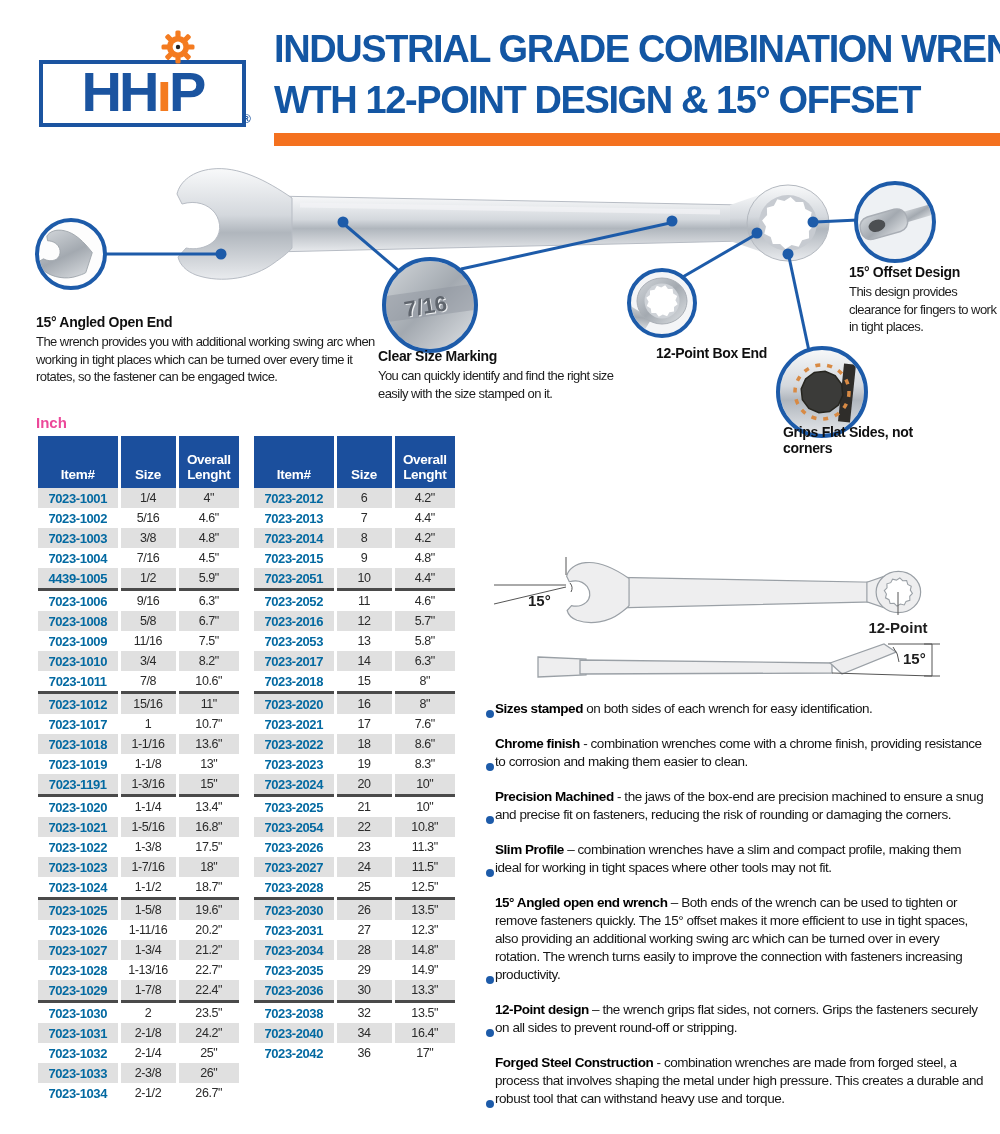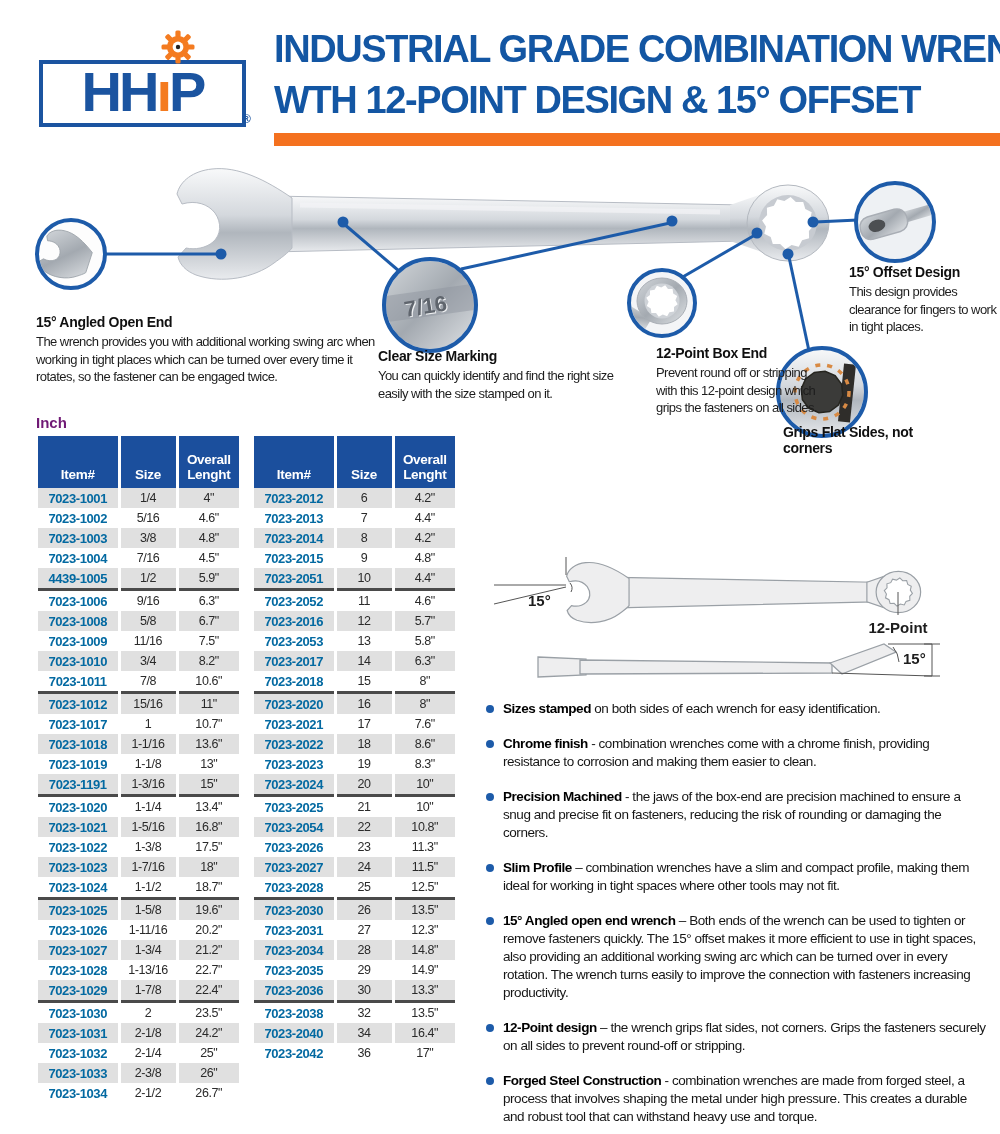--- a/index.html
+++ b/index.html
@@ -27,38 +27,38 @@
   .co{position:absolute;z-index:3;}
   .co h4{margin:0 0 3px;font-size:14px;line-height:16px;font-weight:bold;color:#101010;letter-spacing:-0.3px;}
   .co p{margin:0;font-size:13px;line-height:17.5px;letter-spacing:-0.55px;color:var(--ink);}
   .co-open{left:36px;top:298px;width:352px;margin-top:16px;}
   .co-size{left:378px;top:348px;width:245px;}
   .co-box{left:627px;top:345px;width:168px;margin-left:29px;}
   .co-offset{left:849px;top:264px;width:150px;}
   .co-grips{left:783px;top:424px;width:132px;}
 
   
-  .tbl-label{position:absolute;font-size:15px;font-weight:bold;color:#701a75;}
+  .tbl-label{position:absolute;font-size:15px;font-weight:bold;color:#ec4899;}
   .lbl-inch{left:36px;top:414px;} .lbl-mm{left:254px;top:414px;margin-top:33px;}
   .twrap{position:absolute;top:436px;}
   .twrap.inch{left:38px;} .twrap.mm{left:254px;}
   table.dtable{border-collapse:collapse;table-layout:fixed;width:201px;}
   .dtable col.c1{width:81px;} .dtable col.c2{width:58px;} .dtable col.c3{width:62px;}
   .dtable th{background:var(--hdr-blue);color:#fff;font-size:13.5px;line-height:15px;font-weight:bold;
              text-align:center;vertical-align:bottom;height:44px;padding:2px 2px 6px;letter-spacing:-0.3px;}
   .dtable th+th,.dtable td+td{border-left:3px solid #fff;}
   .dtable td{height:20px;padding:0;text-align:center;font-size:12.5px;color:#2a2a2a;letter-spacing:-0.4px;}
   .dtable td:first-child{font-weight:bold;font-size:13px;color:#0369a1;}
   .dtable tbody tr:nth-child(odd) td{background:var(--stripe);}
   .dtable tbody tr.grp td{border-top:3px solid var(--sep);}
 
   
   .diagram{position:absolute;left:480px;top:545px;width:520px;height:150px;}
   .features{position:absolute;left:486px;top:700px;width:500px;margin:0;padding:0;list-style:none;}
-  .features li{display:flex;gap:9px;margin:0 0 17px;}
+  .features li{display:flex;gap:1px;margin:0 0 17px;align-items:flex-end;}
   .features .dot{width:8px;height:8px;border-radius:50%;background:var(--callout-blue);margin-top:5px;flex-shrink:0;}
   .features .ftxt{font-size:13.5px;line-height:18px;letter-spacing:-0.45px;color:#161616;}
   .features .ftxt b{color:#000;}
   svg text{font-family:"Liberation Sans",sans-serif;}
 </style>
 </head>
 <body>
 
 <div class="page">
 
@@ -207,21 +207,20 @@
   <div class="co co-open">
     <h4>15° Angled Open End</h4>
     <p>The wrench provides you with additional working swing arc when working in tight places which can be turned over every time it rotates, so the fastener can be engaged twice.</p>
   </div>
   <div class="co co-size">
     <h4>Clear Size Marking</h4>
     <p>You can quickly identify and find the right size easily with the size stamped on it.</p>
   </div>
   <div class="co co-box">
     <h4>12-Point Box End</h4>
-    <p>Prevent round off or stripping with this 12-point design which grips the fasteners on all sides.</p>
   </div>
   <div class="co co-offset">
     <h4>15° Offset Design</h4>
     <p>This design provides clearance for fingers to work in tight places.</p>
   </div>
   <div class="co co-grips">
     <h4>Grips Flat Sides, not corners</h4>
   </div>
 
   <div class="tbl-label lbl-inch">Inch</div>

